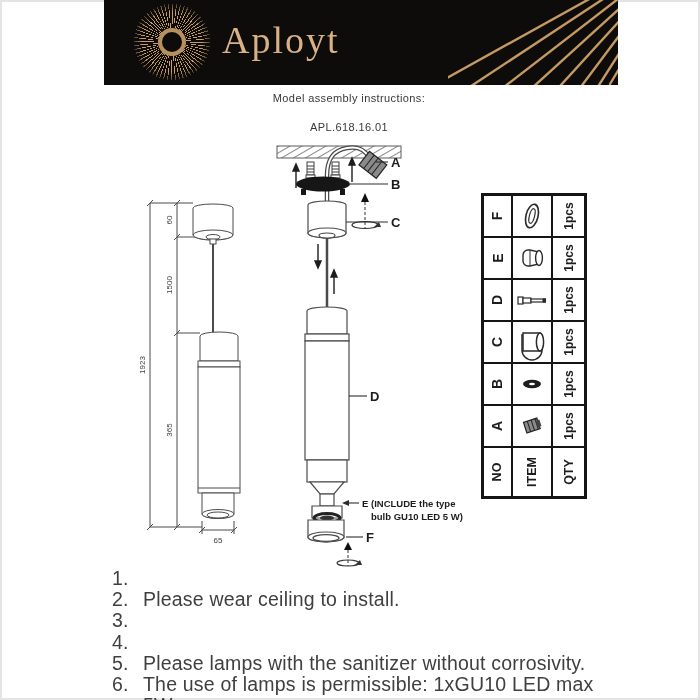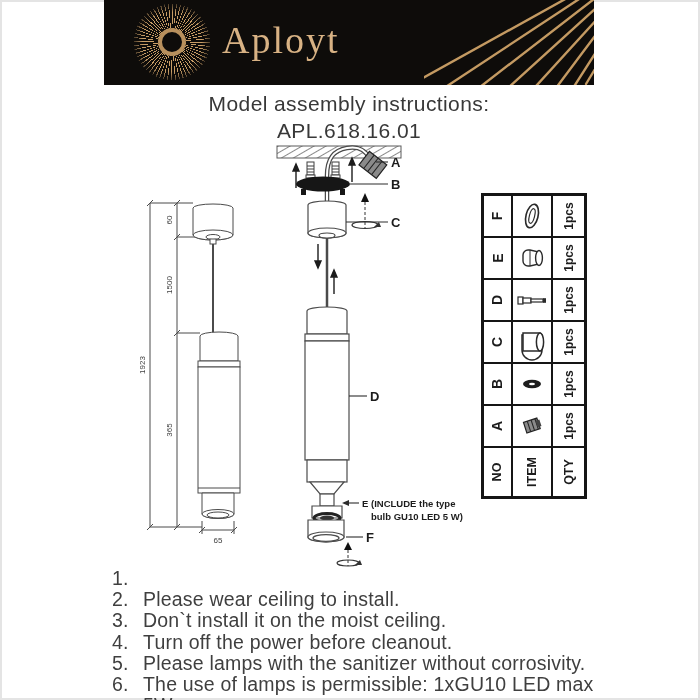--- a/index.html
+++ b/index.html
@@ -1,34 +1,34 @@
 <!DOCTYPE html>
 <html><head>
 <meta charset="utf-8">
 <style>
   html,body{margin:0;padding:0;background:#fff;}
   .page{position:relative;width:700px;height:700px;background:#fff;overflow:hidden;
         font-family:"Liberation Sans",sans-serif;color:#3d3d3d;}
   .frame{position:absolute;left:0;top:0;right:0;bottom:0;border:2px solid #e4e4e4;pointer-events:none;}
 
   
-  .banner{position:absolute;left:104px;top:0;width:490px;height:85px;background:#0e0c0a;overflow:hidden;}
+  .banner{position:absolute;left:104px;top:0;width:490px;height:85px;background:#0e0c0a;overflow:hidden;padding-left:24px;}
   .sunburst{position:absolute;left:30px;top:4px;width:76px;height:76px;border-radius:50%;
             background:repeating-conic-gradient(#c89d66 0deg 1.6deg,#0e0c0a 1.6deg 6deg);}
   .sunburst::before{content:"";position:absolute;inset:0;border-radius:50%;
             background:radial-gradient(circle,rgba(14,12,10,0) 55%,#0e0c0a 78%);}
   .sunburst-core{position:absolute;left:24px;top:24px;width:28px;height:28px;border-radius:50%;
             background:#0e0c0a;border:4px solid #b8905d;box-sizing:border-box;}
   .brand{position:absolute;left:118px;top:18px;font-family:"Liberation Serif",serif;
          font-size:38px;color:#d8b284;letter-spacing:2px;font-weight:400;}
 
   
   .title{position:absolute;left:104px;top:92px;width:490px;text-align:center;
-         font-size:21px;letter-spacing:.4px;color:#383838;}
-  .title .l2{margin-top:3px;}
+         font-size:11px;letter-spacing:.4px;color:#383838;}
+  .title .l2{margin-top:17px;}
 
   
   .parts-table{position:absolute;left:481px;top:193px;display:grid;
                grid-template-columns:29px 40px 33px;grid-template-rows:repeat(6,42px) 50px;
                border:2px solid #151515;background:#fff;}
   .pt-cell{border:1px solid #151515;display:flex;align-items:center;justify-content:center;overflow:hidden;}
   .rot{transform:rotate(-90deg);white-space:nowrap;font-weight:bold;color:#1c1c1c;}
   .pt-no{font-size:14px;}
   .pt-qty{font-size:12px;}
   .pt-head{font-size:12.5px;}
@@ -340,25 +340,23 @@
   <div class="instructions">
     <div class="instr-row">
       <span class="instr-num">1.</span>
     </div>
     <div class="instr-row">
       <span class="instr-num">2.</span>
       <span>Please wear ceiling to install.</span>
     </div>
     <div class="instr-row">
       <span class="instr-num">3.</span>
-      <span>Don`t install it on the moist ceiling.</span>
     </div>
     <div class="instr-row">
       <span class="instr-num">4.</span>
-      <span>Turn off the power before cleanout.</span>
     </div>
     <div class="instr-row">
       <span class="instr-num">5.</span>
       <span>Please lamps with the sanitizer without corrosivity.</span>
     </div>
     <div class="instr-row">
       <span class="instr-num">6.</span>
       <span>The use of lamps is permissible: 1xGU10 LED max 5W.</span>
     </div>
   </div>

